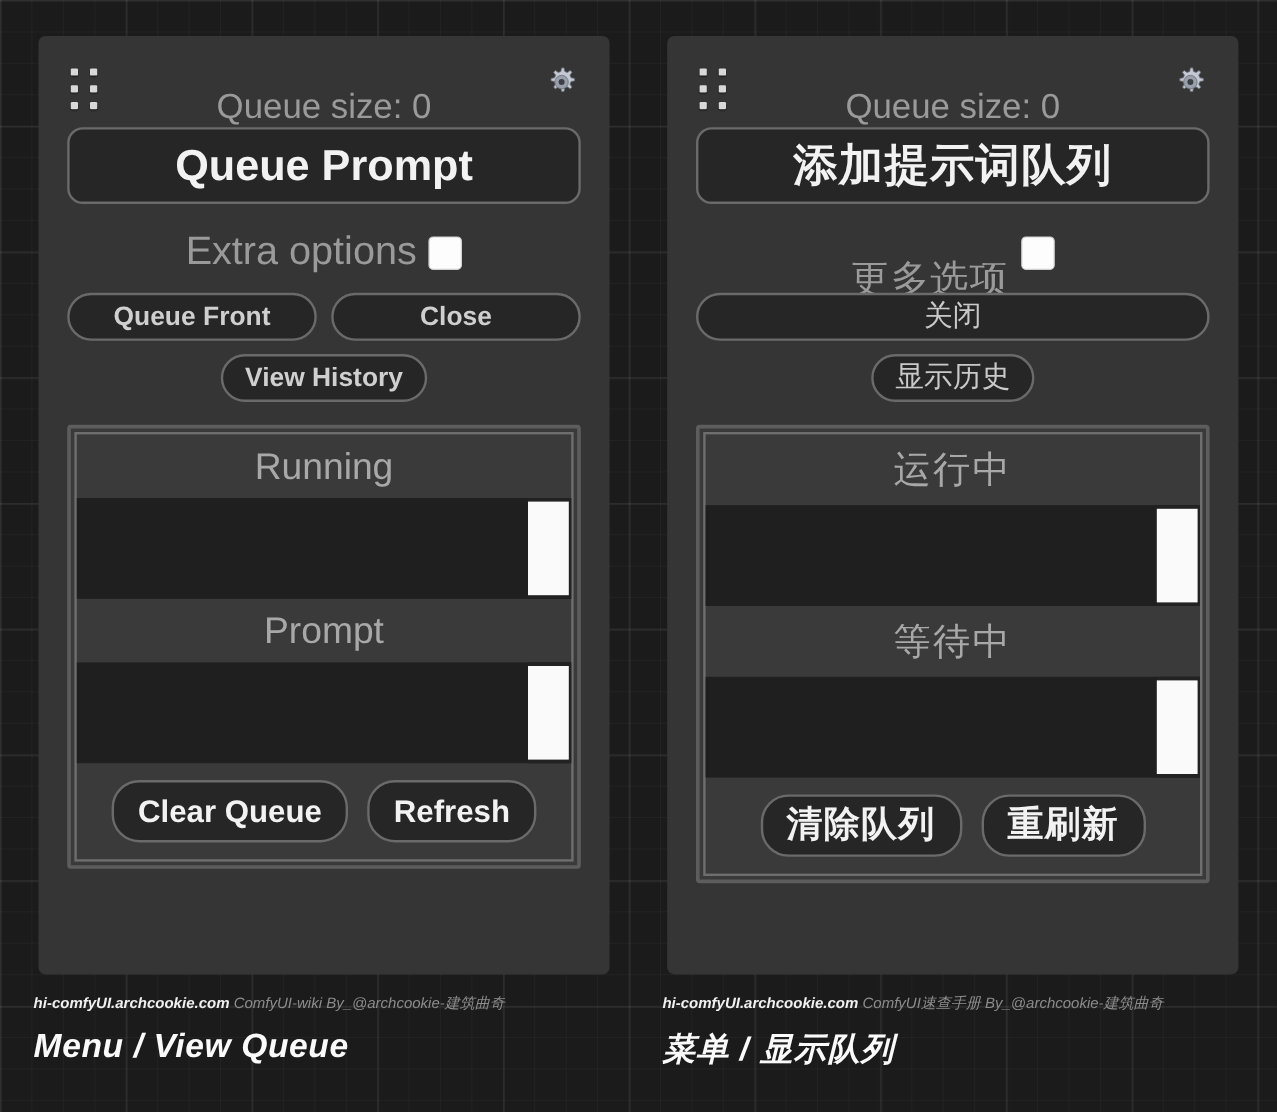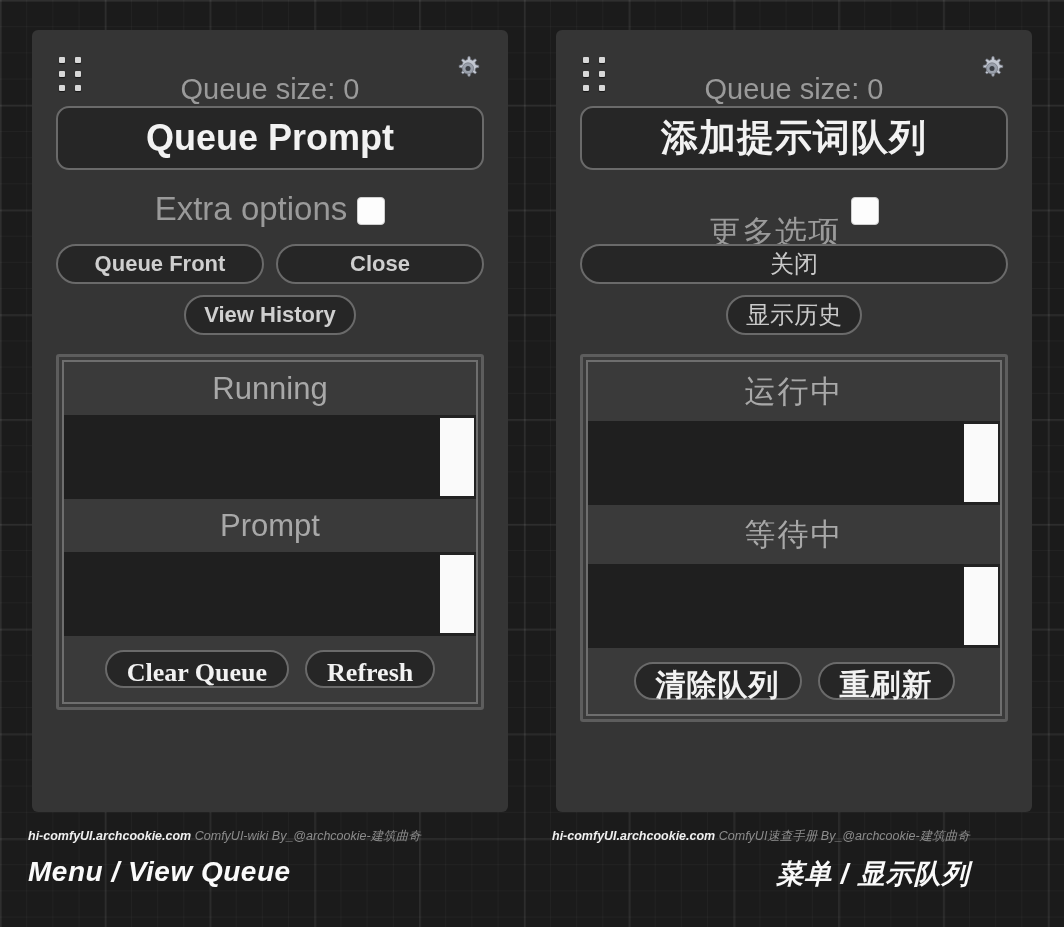--- a/index.html
+++ b/index.html
@@ -194,21 +194,21 @@
     background: #fafafa;
     margin: 3px 2px 3px 0;
   }
 
   .queue-actions {
     display: flex;
     justify-content: center;
     gap: 16px;
     padding: 14px 0 14px 0;
   }
-  .queue-actions .pill-btn { font-size: 26px; height: 38px; line-height: 42px; border-radius: 23px; color: #f2f2f2; padding: 0 20px; font-family: Liberation Serif, serif; }
+  .queue-actions .pill-btn { font-size: 26px; height: 52px; line-height: 42px; border-radius: 23px; color: #f2f2f2; padding: 0 20px; }
   .queue-actions .pill-btn.cjk { font-size: 30px; font-weight: bold; letter-spacing: 1px; }
 
   
   .caption-block { position: absolute; }
   #caption-en { left: 28px; top: 828px; }
   #caption-zh { left: 552px; top: 828px; }
 
   .credit {
     font-size: 12.5px;
     font-style: italic;
@@ -221,21 +221,21 @@
 
   .caption-title {
     margin-top: 11px;
     font-size: 28px;
     font-style: italic;
     font-weight: bold;
     color: #fafafa;
     white-space: nowrap;
     letter-spacing: 0.5px;
   }
-  .caption-title.cjk { font-size: 27px; letter-spacing: 1px; text-align: right; }
+  .caption-title.cjk { font-size: 27px; letter-spacing: 1px; }
 </style>
 </head>
 <body>
 
 <div class="panel" id="panel-en">
 
   <div class="panel-header">
     <div class="drag-handle">
       <i></i>
         <i></i>

